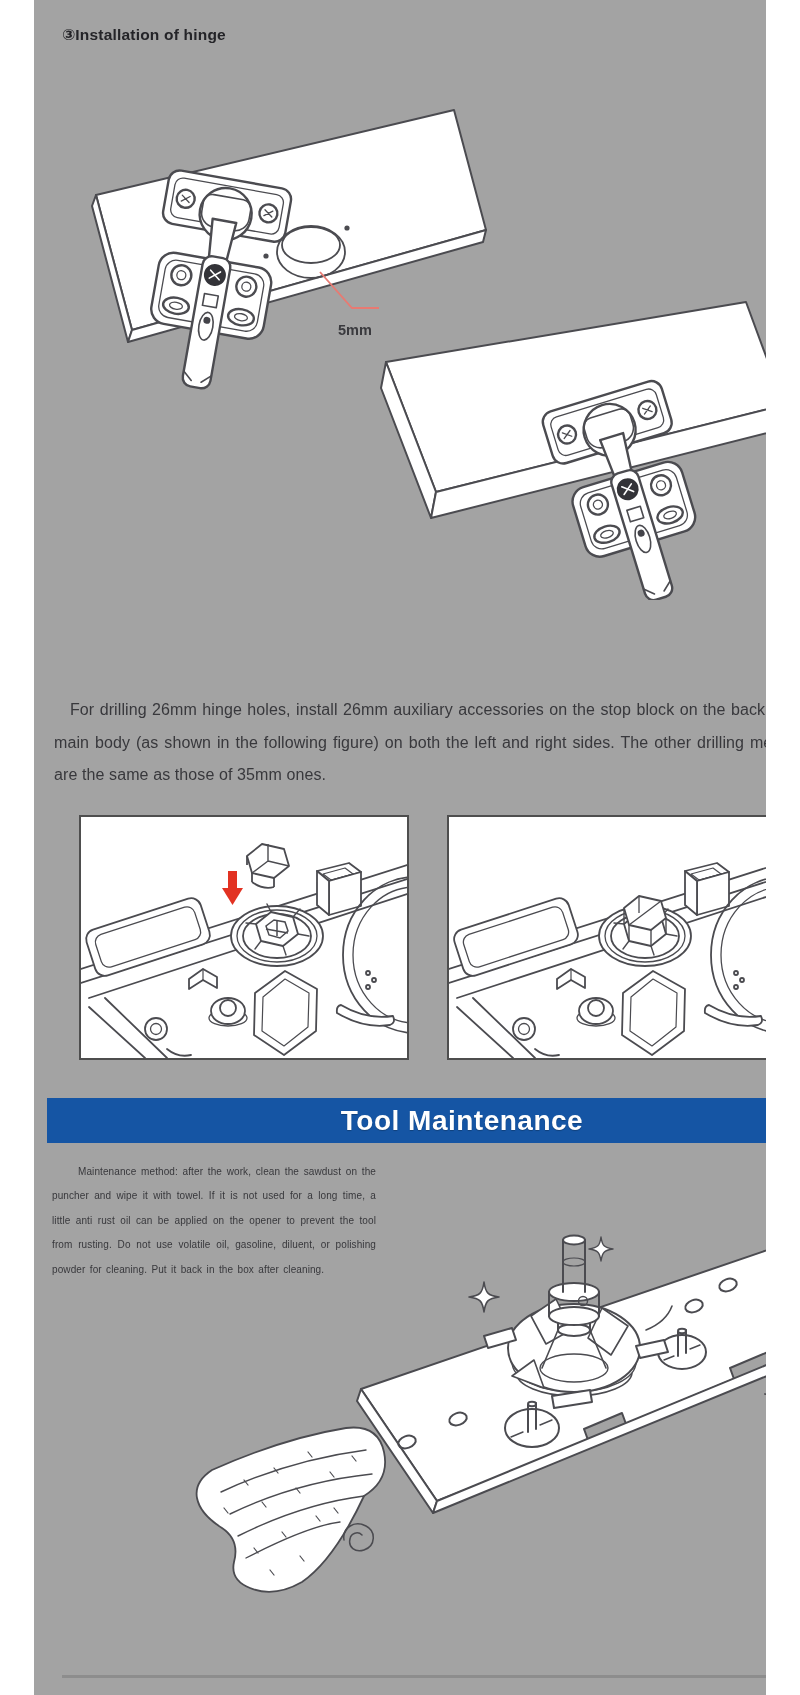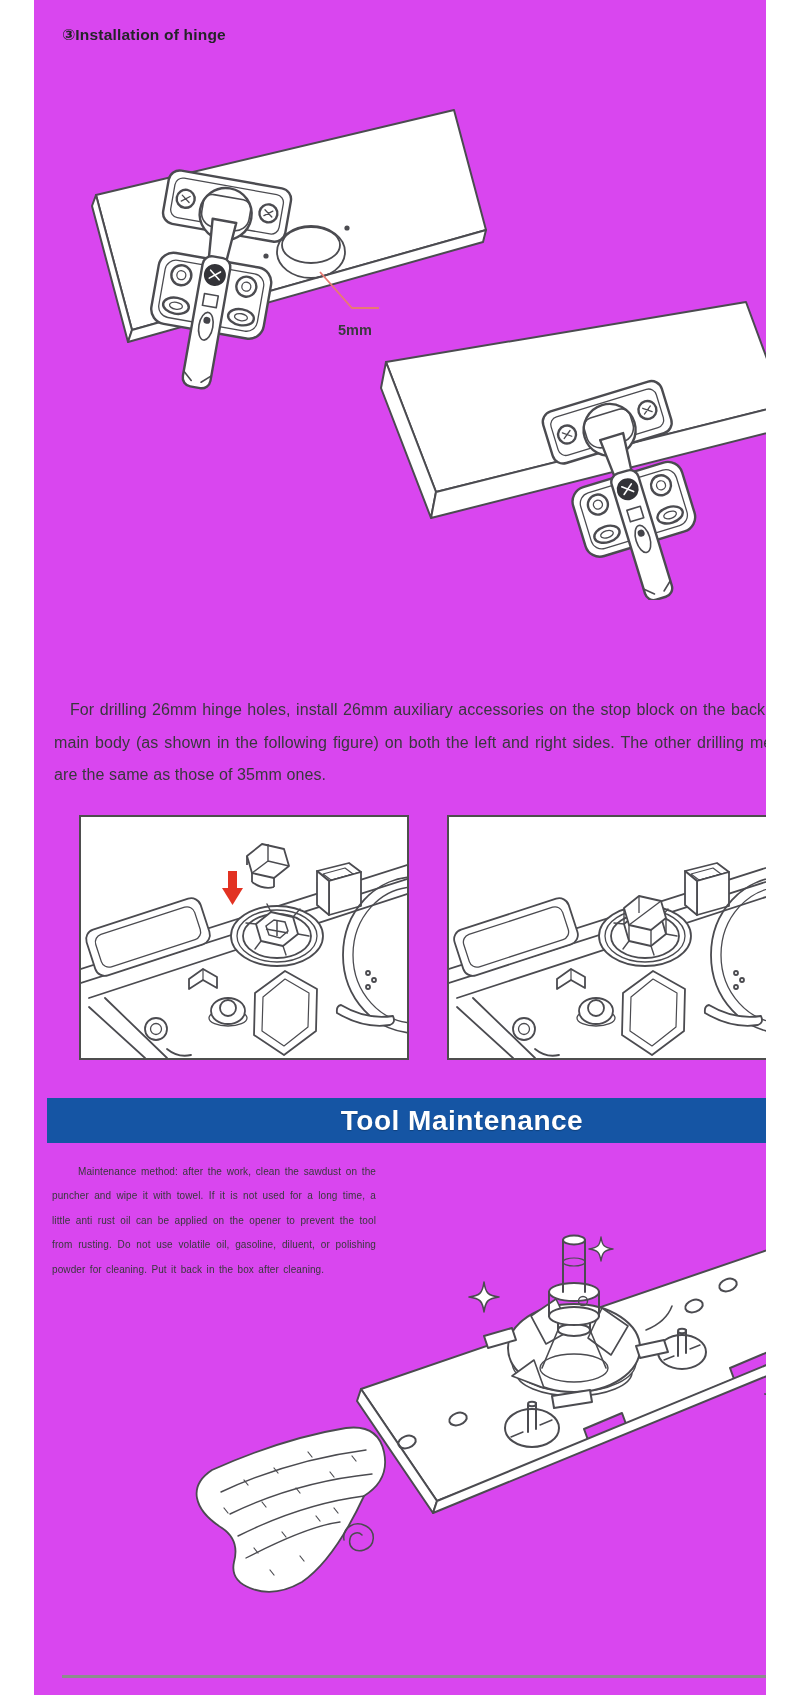--- a/index.html
+++ b/index.html
@@ -1,18 +1,18 @@
 <!DOCTYPE html>
 <html><head>
 <meta charset="utf-8">
 <style>
   html,body{margin:0;padding:0;background:#ffffff;}
   .page{
     position:relative;width:732px;height:1695px;margin:0 auto;
-    background:#d946ef;overflow:hidden;
+    background:#a3a3a3;overflow:hidden;
     font-family:"Liberation Sans","DejaVu Sans",sans-serif;
     color:#35353a;
   }
   .abs{position:absolute;}
   .heading{
     left:28px;top:26px;font-size:15.5px;font-weight:bold;color:#242428;
     letter-spacing:0.2px;
   }
   .lead{
     left:45px;top:54px;width:711px;font-size:15px;color:#3a3a3e;

